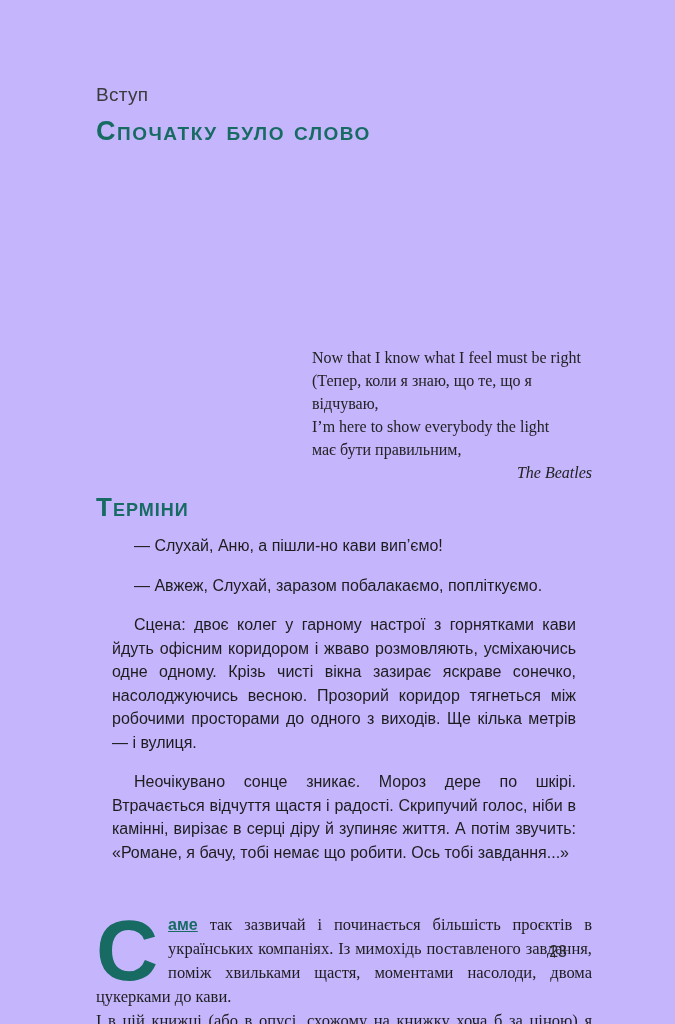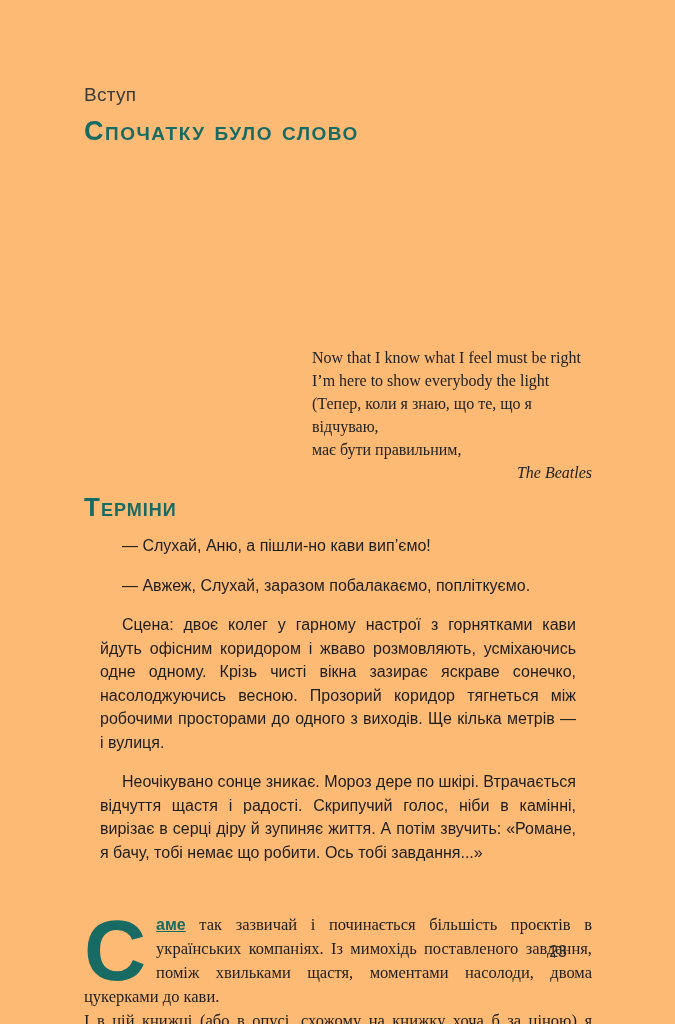--- a/index.html
+++ b/index.html
@@ -1,24 +1,25 @@
 <!DOCTYPE html>
 <html><head>
 <meta charset="utf-8">
 <style>
   html, body { margin: 0; padding: 0; background: #ffffff; }
   .page {
     position: relative;
     width: 675px;
     height: 1024px;
-    background: #fdba74;
+    background: #c4b5fd;
     overflow: hidden;
     font-family: "Liberation Sans", sans-serif;
     color: #1d1d1d;
     box-sizing: border-box;
+    padding-left: 12px;
   }
   .content {
     position: relative;
     padding: 0 83px 0 84px;
     box-sizing: border-box;
   }
   .kicker {
     padding-top: 85px;
     font-size: 19px;
     line-height: 20px;
@@ -106,22 +107,22 @@
 
 <div class="page">
   <div class="content">
 
     <div class="kicker">Вступ</div>
 
     <h1 class="title">Спочатку було слово</h1>
 
     <div class="epigraph">
       <div class="ep-line">Now that I know what I feel must be right</div>
+      <div class="ep-line">(Тепер, коли я знаю, що те, що я відчуваю,</div>
       <div class="ep-line">I’m here to show everybody the light</div>
-      <div class="ep-line">(Тепер, коли я знаю, що те, що я відчуваю,</div>
       <div class="ep-line">має бути правильним,</div>
       <div class="ep-attr">The Beatles</div>
     </div>
 
     <h2 class="subhead">Терміни</h2>
 
     <div class="body-block">
       <p class="dialogue">— Слухай, Аню, а пішли-но кави вип’ємо!</p>
       <p class="dialogue">— Авжеж, Слухай, заразом побалакаємо, попліткуємо.</p>
       <p class="para">Сцена: двоє колег у гарному настрої з горнятками кави йдуть офісним коридором і жваво розмовляють, усміхаючись одне одному. Крізь чисті вікна зазирає яскраве сонечко, насолоджуючись весною. Прозорий коридор тягнеться між робочими просторами до одного з виходів. Ще кілька метрів — і вулиця.</p>

